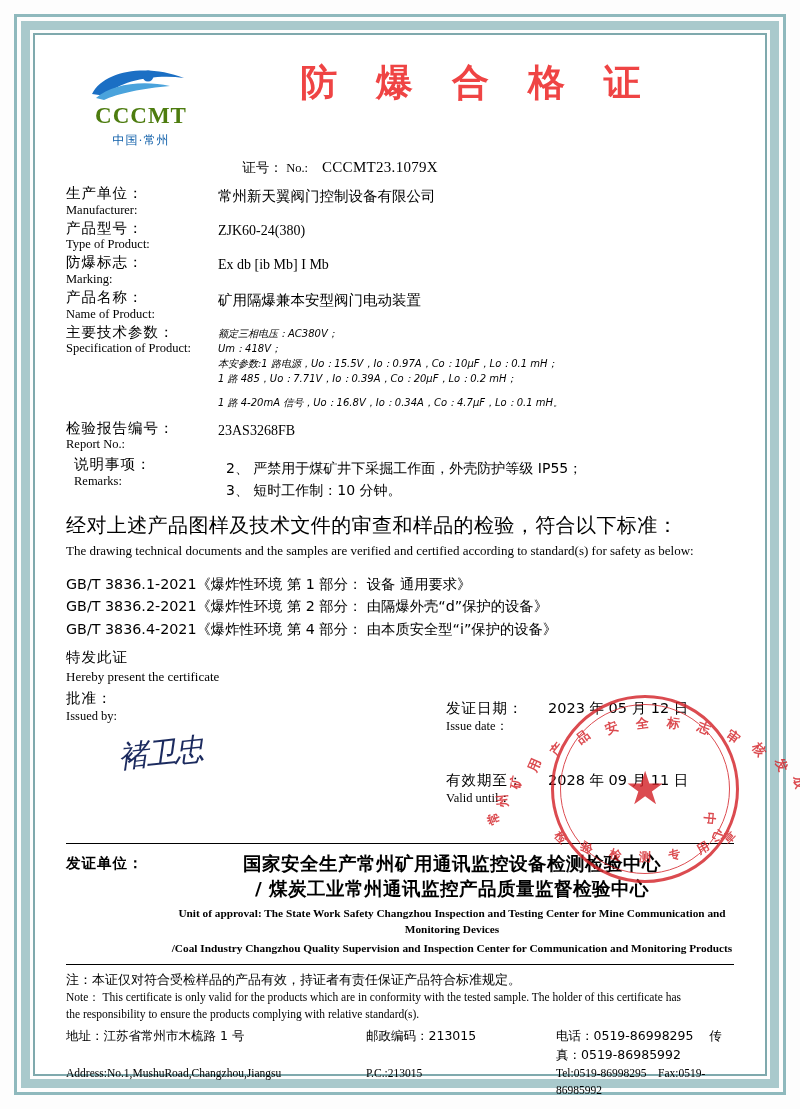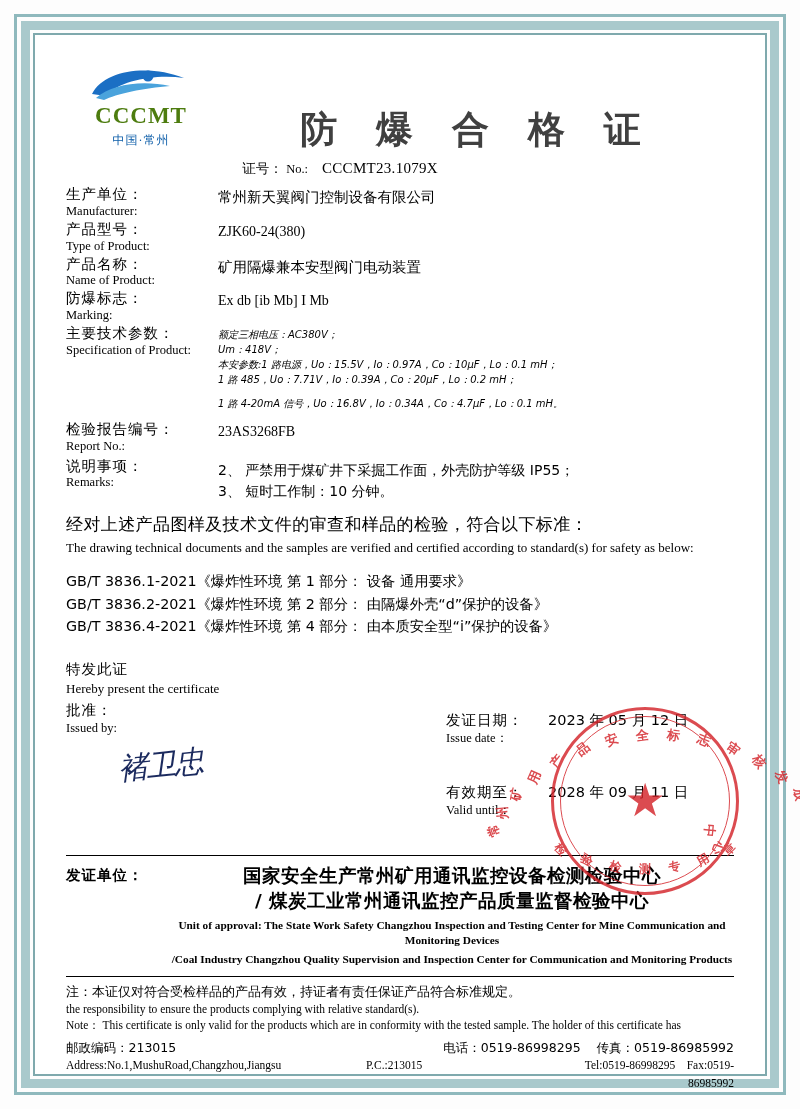--- a/index.html
+++ b/index.html
@@ -85,23 +85,22 @@
     flex: 1 1 auto;
     text-align: center;
     padding-left: 4px;
   }
   .cert-title-cn {
     font-family: "DejaVu Sans", sans-serif;
     font-weight: bold;
     font-size: 37px;
     letter-spacing: 13px;
     line-height: 1.12;
-    color: #404040;
+    color: #ef4444;
     white-space: nowrap;
-    margin-top: 47px;
   }
   .cert-title-en {
     font-family: "Liberation Serif", serif;
     font-size: 18.5px;
     letter-spacing: 1.2px;
     margin-top: 5px;
     white-space: nowrap;
   }
   .cert-no-row {
     display: flex;
@@ -172,38 +171,38 @@
     font-size: 14px;
     line-height: 1.55;
   }
 
   
   .standards {
     margin-top: 10px;
   }
   .std-cn {
     font-family: "DejaVu Sans", sans-serif;
-    font-size: 17px;
+    font-size: 20px;
     letter-spacing: 0.4px;
   }
   .std-en {
     font-size: 13px;
     margin-top: 4px;
     margin-bottom: 14px;
   }
   .std-item {
     font-family: "DejaVu Sans", sans-serif;
     font-size: 14.3px;
     line-height: 1.58;
   }
   .hereby-cn {
     font-family: "DejaVu Sans", sans-serif;
     font-size: 14.5px;
     letter-spacing: 1px;
-    margin-top: 22px;
+    margin-top: 8px;
   }
   .hereby-en {
     font-size: 13px;
     margin-top: 2px;
   }
 
   
   .sign-area {
     position: relative;
     margin-top: 4px;
@@ -365,21 +364,21 @@
   .contact {
     margin-top: 5px;
   }
   .contact-line {
     display: flex;
     font-size: 11.5px;
     line-height: 1.5;
   }
   .contact-line .c1 { flex: 0 0 300px; }
   .contact-line .c2 { flex: 0 0 190px; }
-  .contact-line .c3 { flex: 1 1 auto; text-align: right; }
+  .contact-line .c3 { flex: 1 1 auto; }
   .contact-line.cn-line { font-family: "DejaVu Sans", sans-serif; font-size: 12.5px; }
 </style>
 </head>
 <body>
 
 <div class="page">
   <div class="frame-outer"></div>
   <div class="frame-mid"></div>
   <div class="frame-inner"></div>
 
@@ -425,34 +424,34 @@
       <div class="row">
         <div class="lab">
           <span class="cn">产品型号：</span>
           <span class="en">Type of Product:</span>
         </div>
         <div class="val">ZJK60-24(380)</div>
       </div>
 
       <div class="row">
         <div class="lab">
+          <span class="cn">防爆标志：</span>
+          <span class="en">Marking:</span>
+        </div>
+        <div class="val">Ex db [ib Mb] I Mb</div>
+      </div>
+
+      <div class="row">
+        <div class="lab">
           <span class="cn">产品名称：</span>
           <span class="en">Name of Product:</span>
         </div>
         <div class="val">
           <span class="cn">矿用隔爆兼本安型阀门电动装置</span>
         </div>
-      </div>
-
-      <div class="row">
-        <div class="lab">
-          <span class="cn">防爆标志：</span>
-          <span class="en">Marking:</span>
-        </div>
-        <div class="val">Ex db [ib Mb] I Mb</div>
       </div>
 
       <div class="row">
         <div class="lab">
           <span class="cn">主要技术参数：</span>
           <span class="en">Specification of Product:</span>
         </div>
         <div class="val">
           <div class="val-line cnline">额定三相电压：AC380V；</div>
           <div class="val-line cnline">Um：418V；</div>
@@ -463,21 +462,21 @@
       </div>
 
       <div class="row" style="margin-top:10px;">
         <div class="lab">
           <span class="cn">检验报告编号：</span>
           <span class="en">Report No.:</span>
         </div>
         <div class="val">23AS3268FB</div>
       </div>
 
-      <div class="row" style="margin-top:4px;">
+      <div class="row" style="margin-top:4px;margin-left:8px;">
         <div class="lab">
           <span class="cn">说明事项：</span>
           <span class="en">Remarks:</span>
         </div>
         <div class="val remarks-list">
           <div>2、 严禁用于煤矿井下采掘工作面，外壳防护等级 IP55；</div>
           <div>3、 短时工作制：10 分钟。</div>
         </div>
       </div>
     </div>
@@ -530,25 +529,26 @@
       <div class="issuer-body">
         <div class="issuer-cn">国家安全生产常州矿用通讯监控设备检测检验中心</div>
         <div class="issuer-cn">/ 煤炭工业常州通讯监控产品质量监督检验中心</div>
         <div class="issuer-en">Unit of approval: The State Work Safety Changzhou Inspection and Testing Center for Mine Communication and Monitoring Devices</div>
         <div class="issuer-en">/Coal Industry Changzhou Quality Supervision and Inspection Center for Communication and Monitoring Products</div>
       </div>
     </div>
 
     <div class="footer">
       <div class="note-cn">注：本证仅对符合受检样品的产品有效，持证者有责任保证产品符合标准规定。</div>
+      <div class="note-en">Note： This certificate is only valid for the products which are in conformity with the tested sample. The holder of this certificate has</div>
       <div class="note-en">the responsibility to ensure the products complying with relative standard(s).</div>
-      <div class="note-en">Note： This certificate is only valid for the products which are in conformity with the tested sample. The holder of this certificate has</div>
 
       <div class="contact">
         <div class="contact-line cn-line">
+          <div class="c1"><span>地址：</span><span>江苏省常州市木梳路 1 号</span></div>
           <div class="c2"><span>邮政编码：</span><span>213015</span></div>
           <div class="c3"><span>电话：</span><span>0519-86998295</span>&nbsp;&nbsp;&nbsp;&nbsp;<span>传真：</span><span>0519-86985992</span></div>
         </div>
         <div class="contact-line">
           <div class="c1">Address:No.1,MushuRoad,Changzhou,Jiangsu</div>
           <div class="c2">P.C.:213015</div>
           <div class="c3"><span>Tel:0519-86998295</span>&nbsp;&nbsp;&nbsp;&nbsp;<span>Fax:0519-86985992</span></div>
         </div>
 
       </div>

